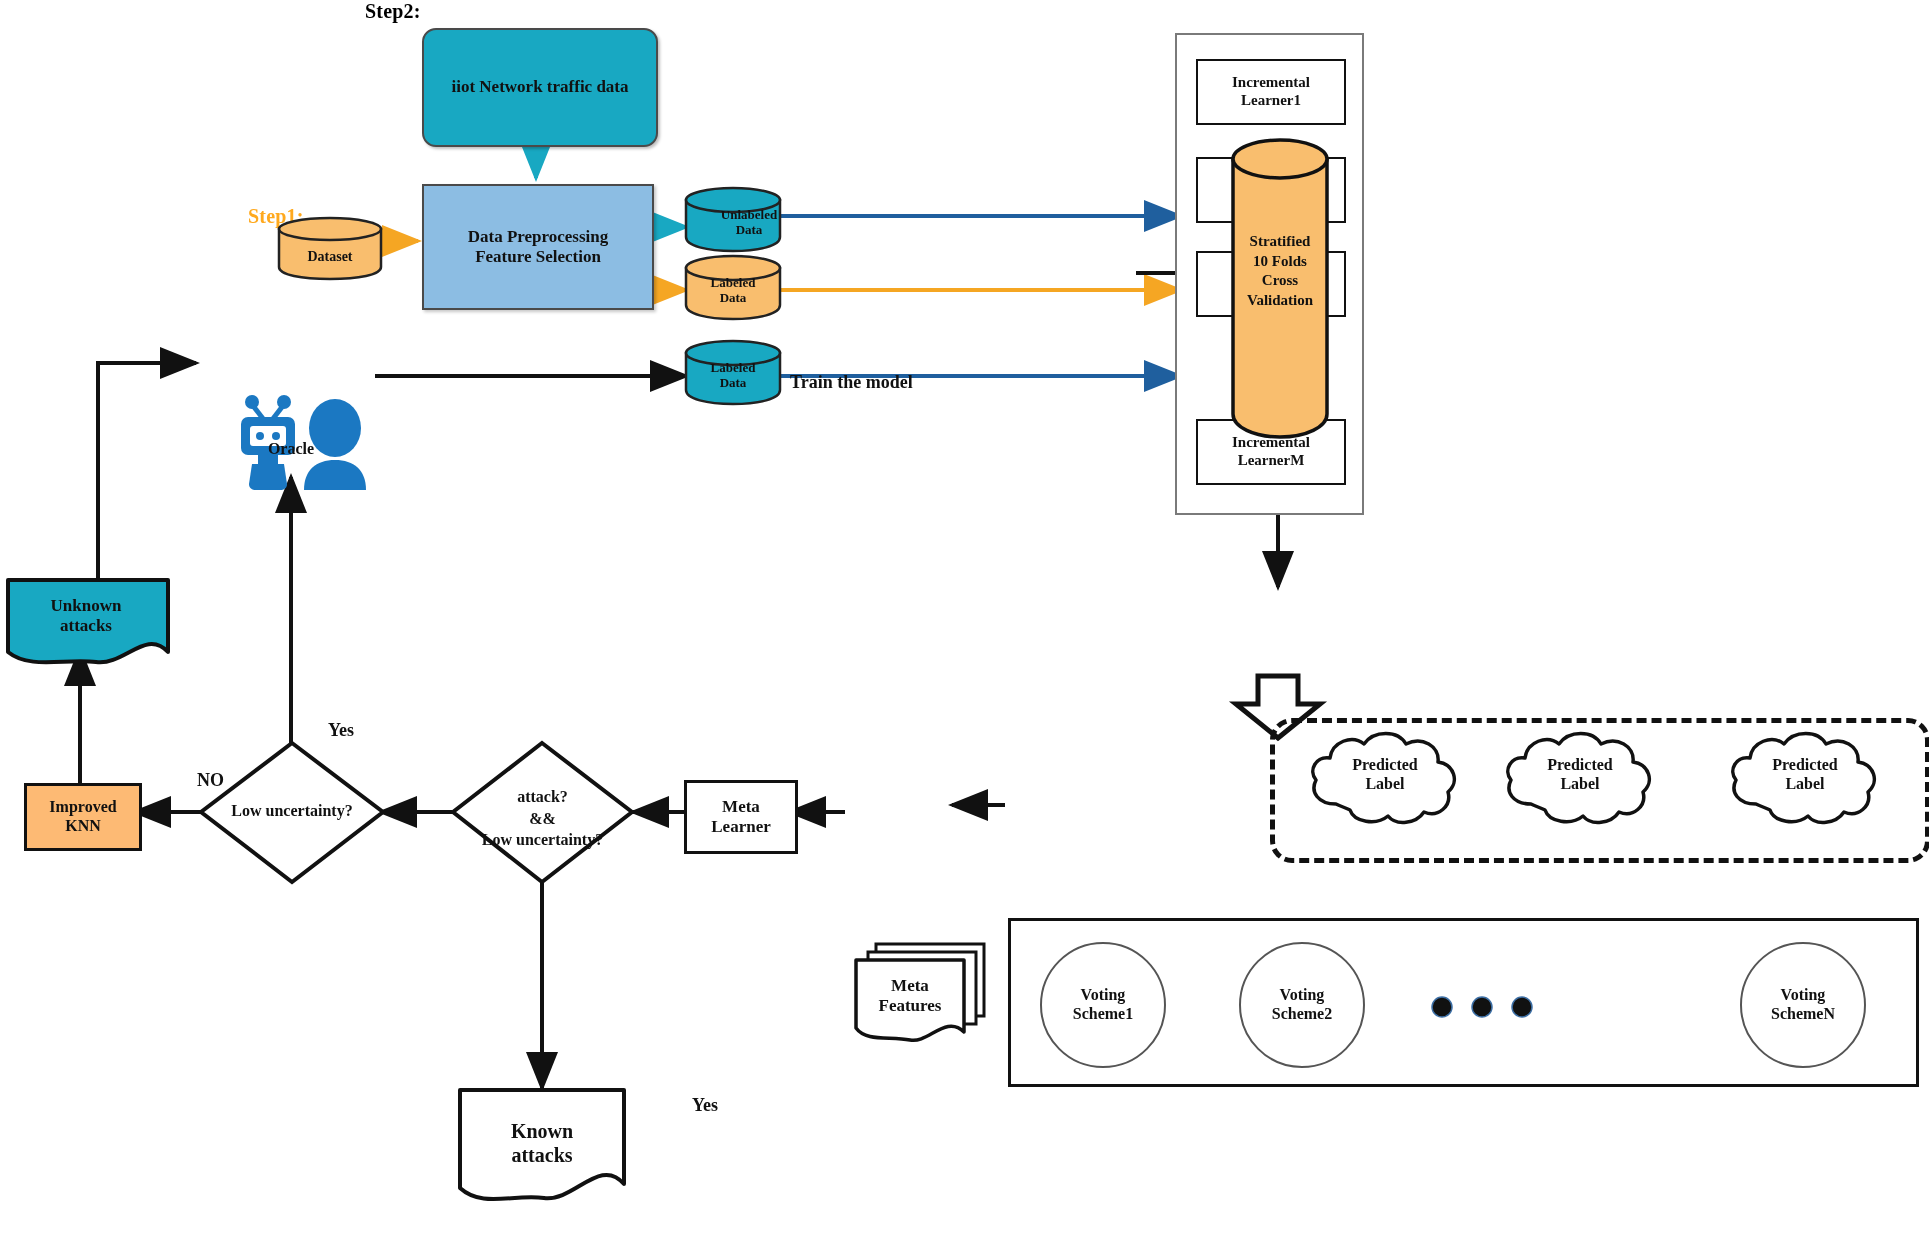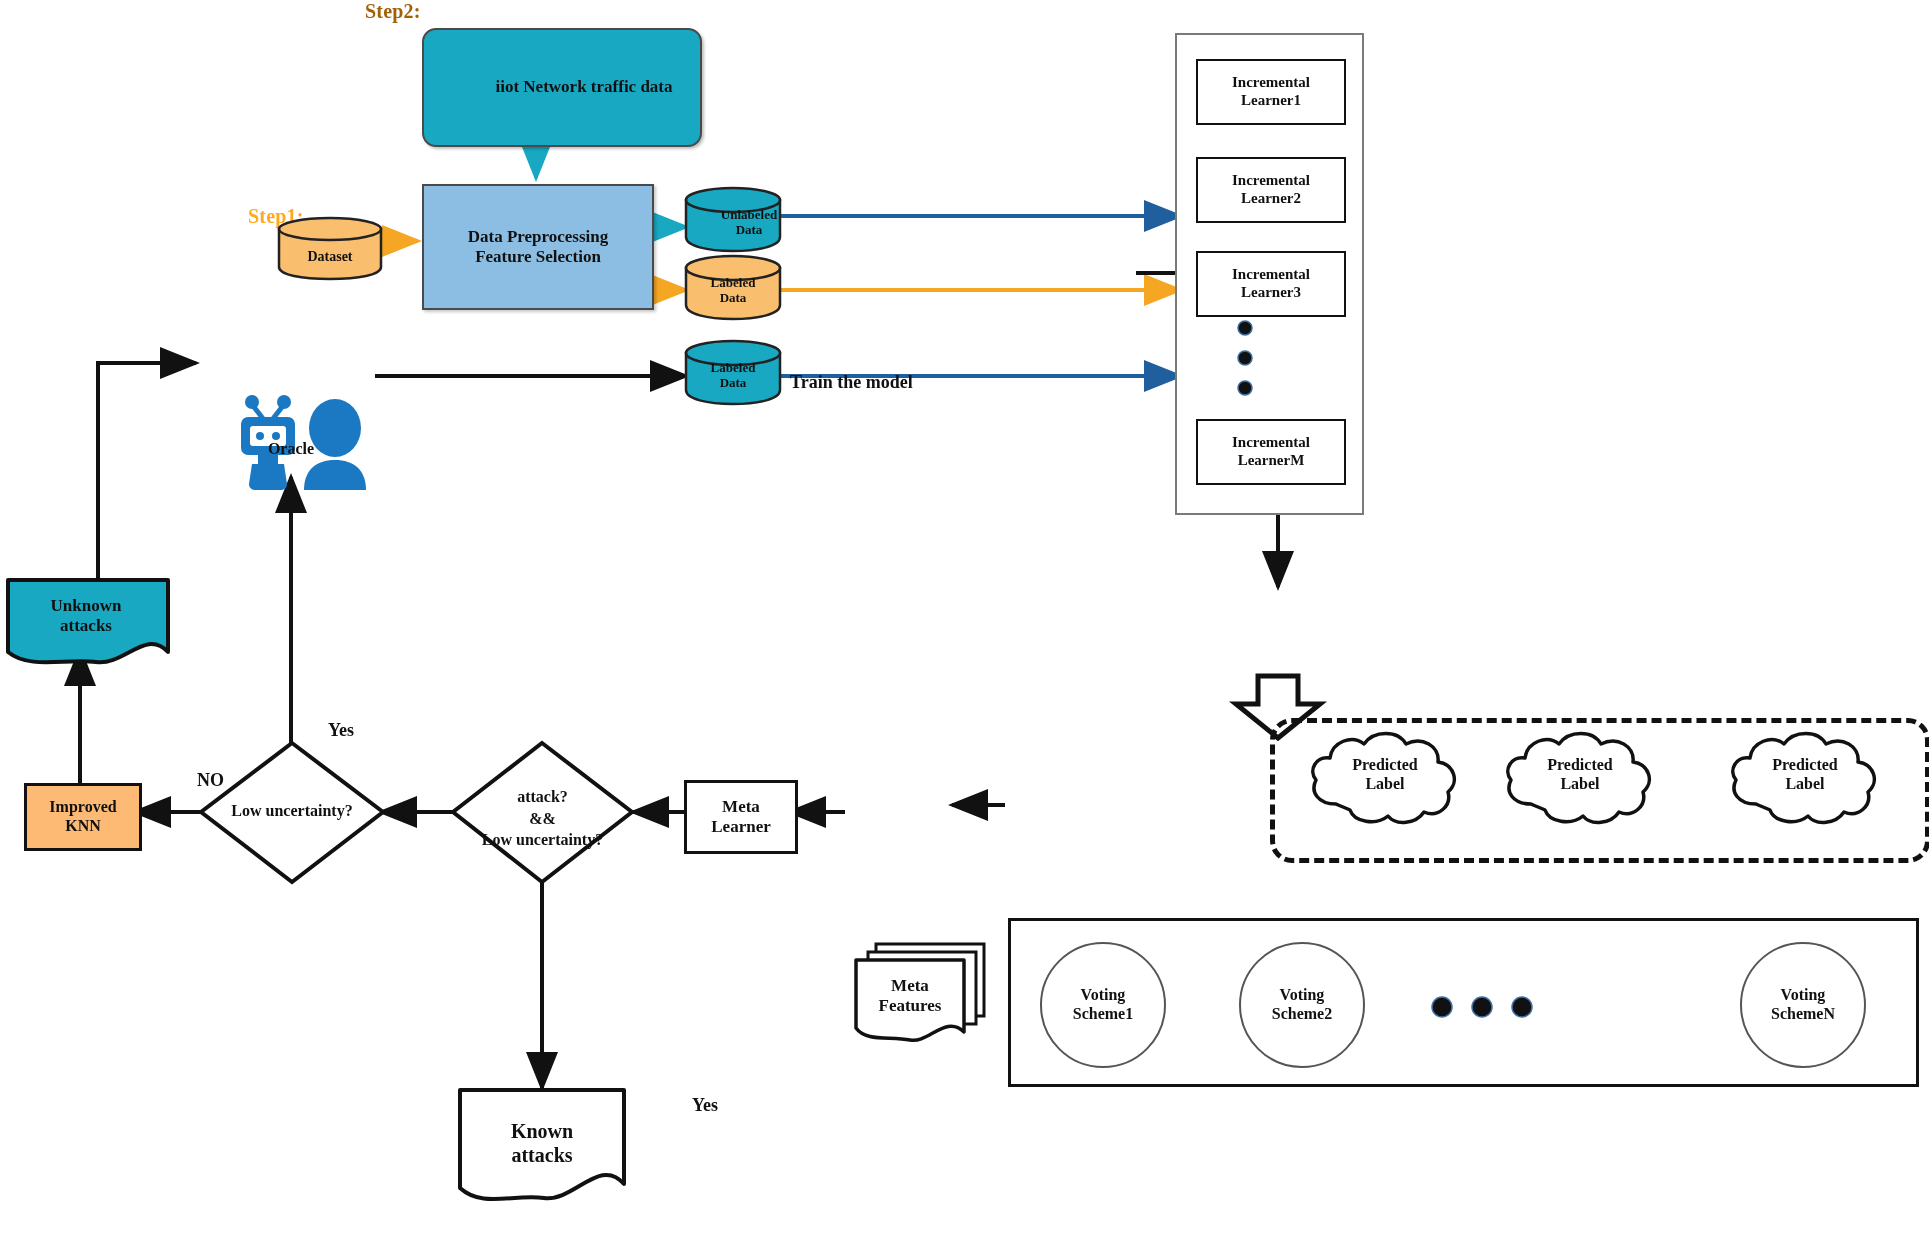--- a/index.html
+++ b/index.html
@@ -66,24 +66,24 @@
 
     <line x1="80" y1="784" x2="80" y2="650" stroke="#111" stroke-width="4" marker-end="url(#ar-black)"></line>
 
     <path d="M98,578 L98,363 L196,363" fill="none" stroke="#111" stroke-width="4" marker-end="url(#ar-black)"></path>
 
     <line x1="291" y1="772" x2="291" y2="477" stroke="#111" stroke-width="4" marker-end="url(#ar-black)"></line>
 
     <line x1="542" y1="868" x2="542" y2="1088" stroke="#111" stroke-width="4" marker-end="url(#ar-black)"></line>
   </svg>
 
-  <div class="abs step-lbl" style="left:365px;top:0px;color:#a16207;">Step2:</div>
+  <div class="abs step-lbl" style="left:365px;top:0px;color:#000000;">Step2:</div>
   <div class="abs step-lbl" style="left:248px;top:205px;color:#FFA91E;">Step1:</div>
 
-  <div class="abs" style="left:422px;top:28px;width:232px;height:115px;background:#18A8C2;border:2px solid #4a4a4a;border-radius:14px;box-shadow:2px 2px 3px rgba(0,0,0,.25);padding-left:44px;">
+  <div class="abs" style="left:422px;top:28px;width:232px;height:115px;background:#18A8C2;border:2px solid #4a4a4a;border-radius:14px;box-shadow:2px 2px 3px rgba(0,0,0,.25);">
     <div class="txtwrap">
         <div class="lbl" style="font-size:17px;">iiot Network traffic data</div>
       </div>
   </div>
 
   <div class="abs" style="left:277px;top:215px;width:106px;height:66px;">
     <svg width="106" height="66" viewBox="0 0 106 66">
       <path d="M2,14 L2,52 C2,60 25,64 53,64 C81,64 104,60 104,52 L104,14 Z" fill="#F9BE6E" stroke="#222" stroke-width="2.5"></path>
       <ellipse cx="53" cy="14" rx="51" ry="11" fill="#F9BE6E" stroke="#222" stroke-width="2.5"></ellipse>
     </svg>
@@ -195,20 +195,32 @@
 
   <div class="abs" style="left:1196px;top:419px;width:146px;height:62px;border:2.5px solid #111;background:#fff;">
     <div class="txtwrap">
         <div class="lbl" style="font-size:15px;">
       <span>Incremental</span><br>
       <span>LearnerM</span>
     </div>
       </div>
   </div>
 
+  <div class="abs" style="left:1230px;top:137px;width:100px;height:303px;">
+    <svg width="100" height="303" viewBox="0 0 100 303">
+      <path d="M3,22 L3,277 C3,290 24,300 50,300 C76,300 97,290 97,277 L97,22 Z" fill="#F9BE6E" stroke="#111" stroke-width="3.5"></path>
+      <ellipse cx="50" cy="22" rx="47" ry="19" fill="#F9BE6E" stroke="#111" stroke-width="3.5"></ellipse>
+    </svg>
+    <div class="abs lbl" style="left:0;top:95px;width:100px;font-size:15px;line-height:1.3;">
+      <span>Stratified</span><br>
+      <span>10 Folds</span><br>
+      <span>Cross</span><br>
+      <span>Validation</span>
+    </div>
+  </div>
 
   <div class="abs" style="left:1270px;top:718px;width:650px;height:135px;border:5px dashed #111;border-radius:22px;"></div>
 
   <div class="abs" style="left:1300px;top:722px;width:170px;height:118px;">
     <svg width="170" height="118" viewBox="0 0 170 118">
       <path d="M36,82 C18,82 10,70 16,58 C8,48 16,34 30,36 C32,20 52,12 64,22 C74,8 98,8 106,22 C122,14 140,24 138,40 C154,42 160,60 148,70 C152,84 138,96 124,90 C116,102 96,104 88,94 C76,104 54,100 50,88 C46,86 40,84 36,82 Z" fill="#fff" stroke="#111" stroke-width="3.5" stroke-linejoin="round"></path>
     </svg>
     <div class="abs lbl" style="left:0;top:34px;width:170px;font-size:16px;">
       <span>Predicted</span><br>
       <span>Label</span>

